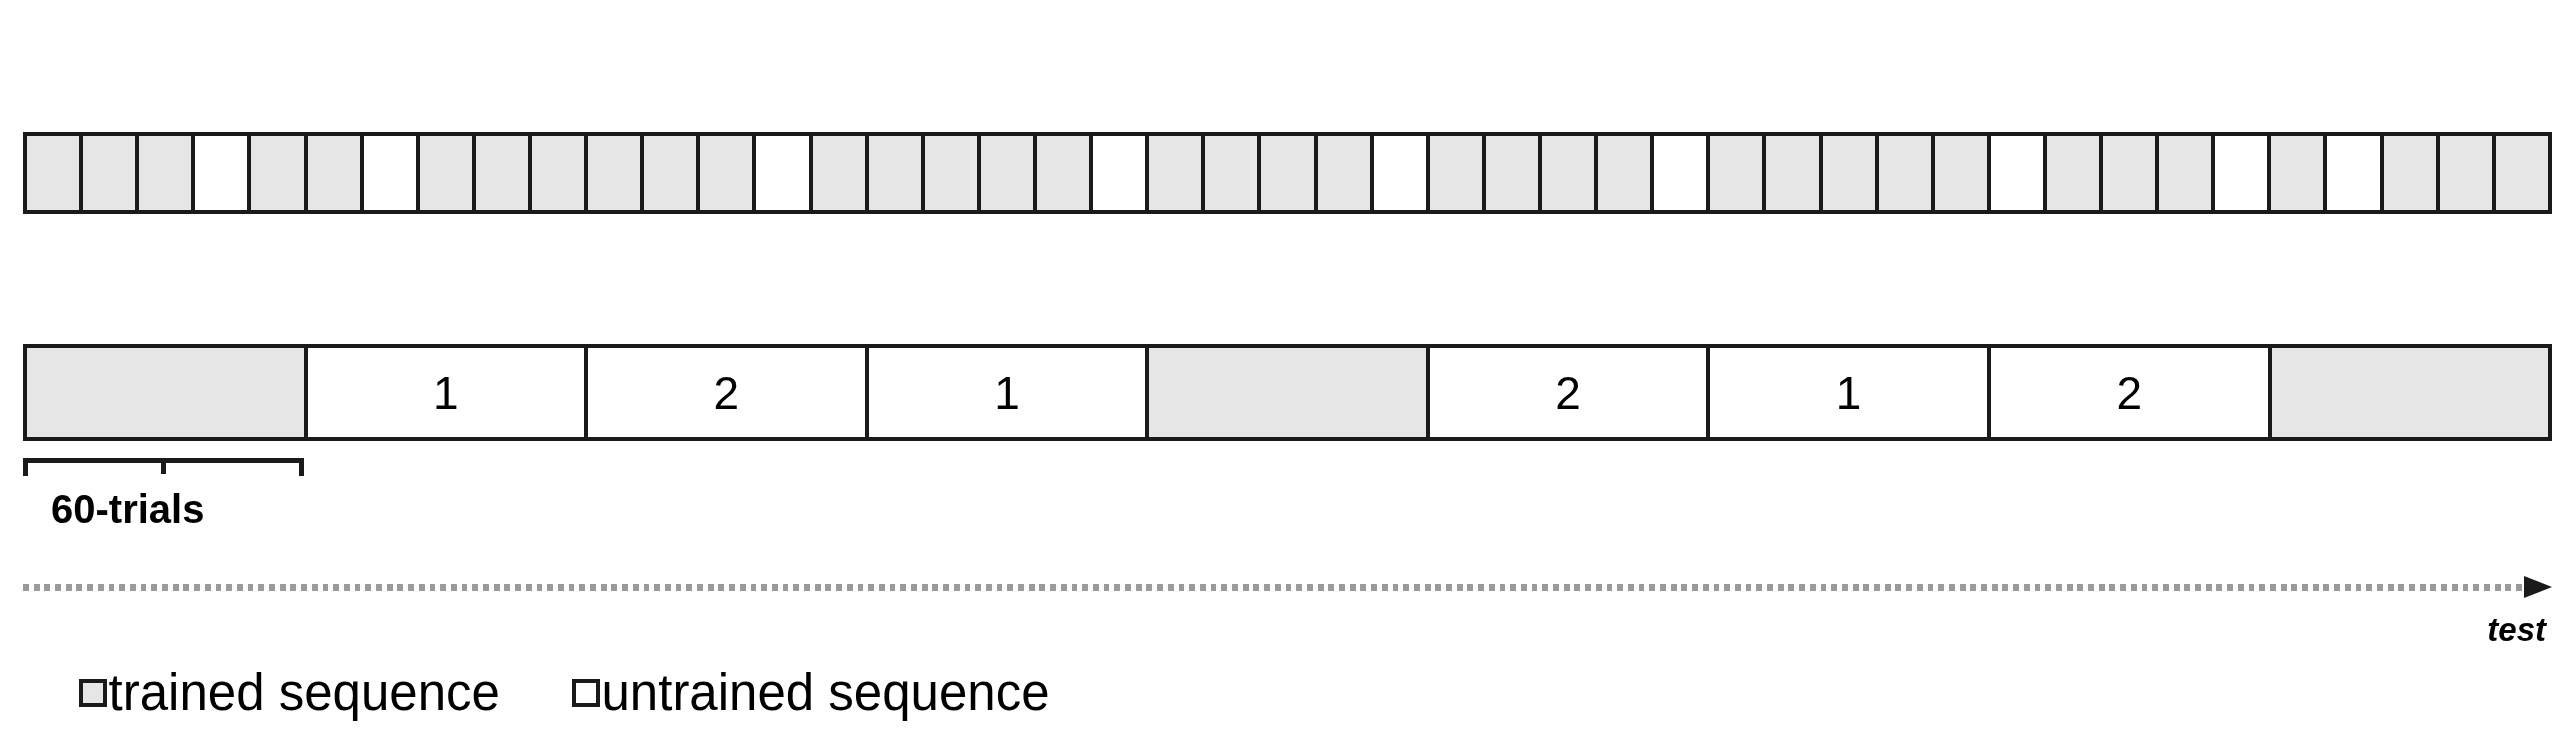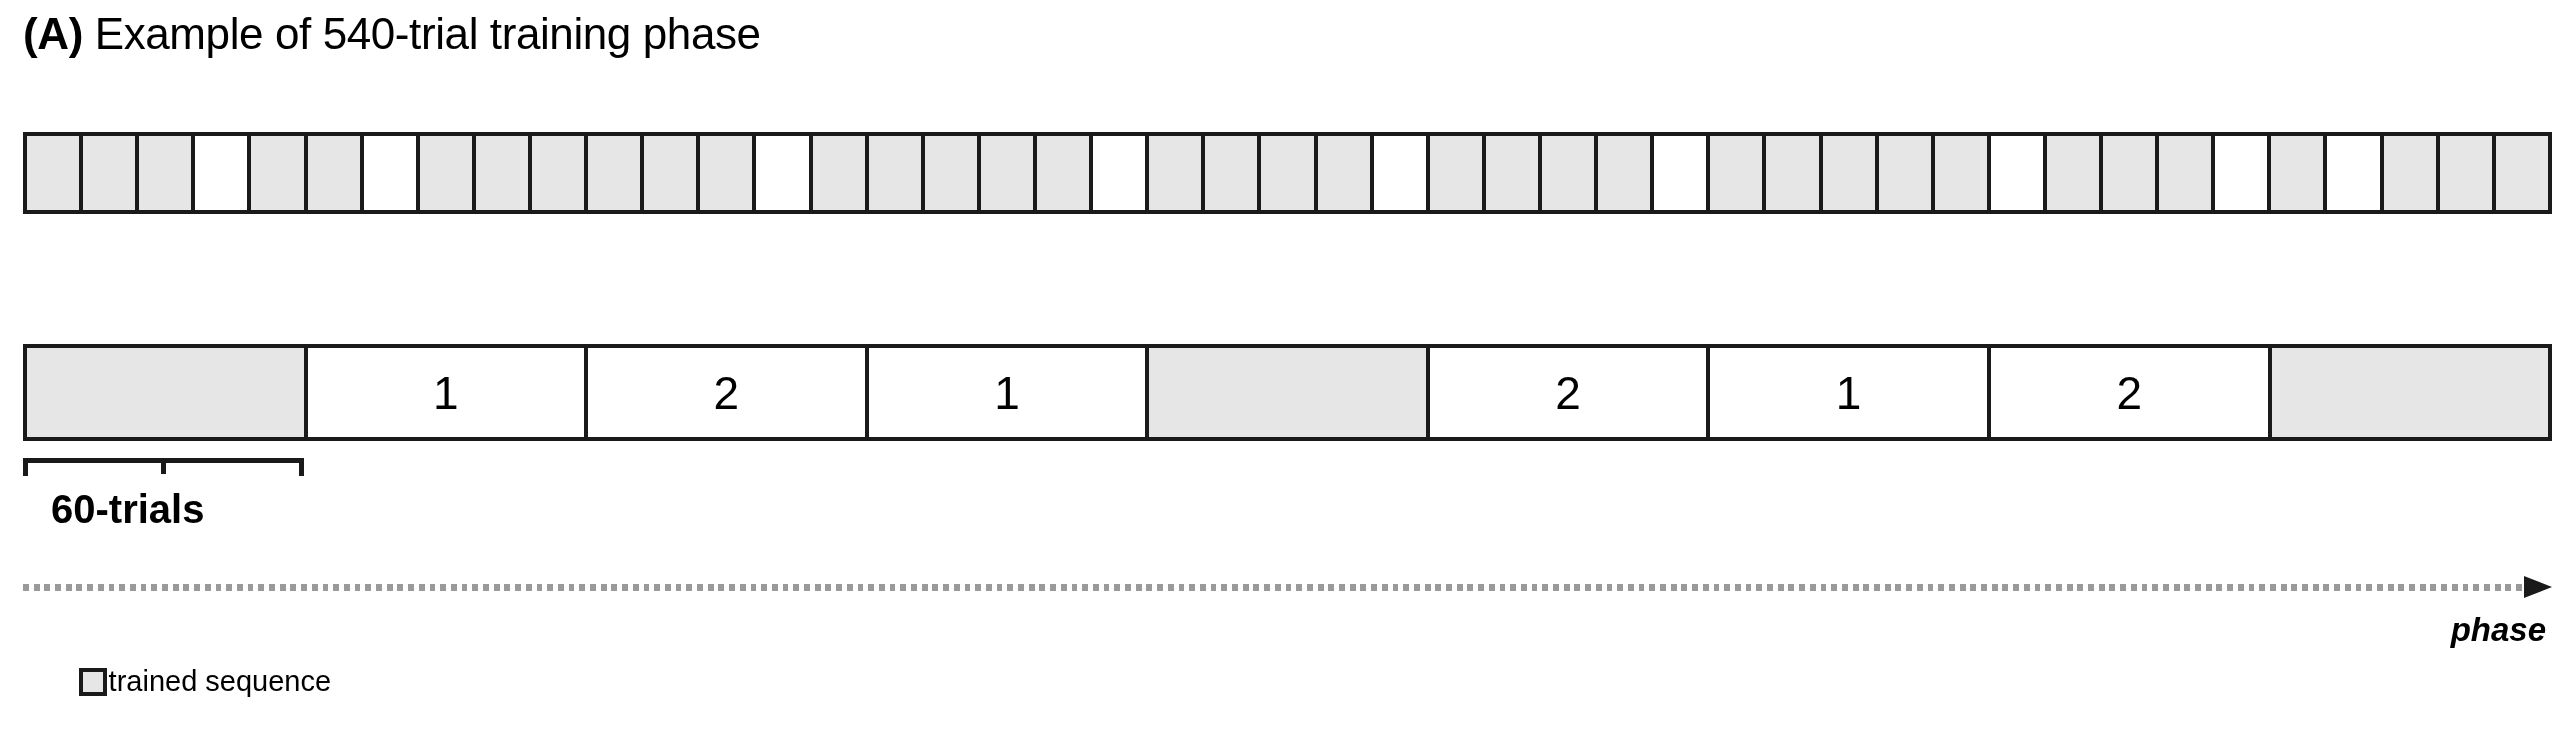--- a/index.html
+++ b/index.html
@@ -174,43 +174,40 @@
     left: 51px;
     top: 667px;
     display: flex;
     align-items: center;
     gap: 44px;
   }
   #legend .item {
     display: flex;
     align-items: center;
     gap: 1.6px;
-    font-size: 29px;
+    font-size: 51px;
     line-height: 1;
     white-space: nowrap;
     padding-left: 28px;
   }
   #legend .swatch {
     width: 28px;
     height: 28px;
     border: 4.1px solid #1a1a1a;
     box-sizing: border-box;
     flex: none;
   }
   #legend .swatch.trained   { background: #e6e6e6; }
   #legend .swatch.untrained { background: #ffffff; }
 </style>
 </head>
 <body>
 
 <div class="figure">
 
-  <div class="panel-title" id="title-a">
-    <span class="tag">(A)</span><span class="txt"> Example of 540-trial training phase</span>
-  </div>
 
   <div id="training-bar">
       <div class="blk trained"></div>
       <div class="blk trained"></div>
       <div class="blk trained"></div>
       <div class="blk untrained"></div>
       <div class="blk trained"></div>
       <div class="blk trained"></div>
       <div class="blk untrained"></div>
       <div class="blk trained"></div>
@@ -289,23 +286,27 @@
     <div class="cap left"></div>
     <div class="cap right"></div>
     <div class="tick"></div>
   </div>
   <div id="trials-label">60-trials</div>
 
   <div id="time-axis">
     <div class="dotline"></div>
     <div class="arrowhead"></div>
   </div>
-  <div id="time-label">phase</div>
+  <div id="time-label">test</div>
 
   <div id="legend">
       <div class="item">
         <span class="swatch trained" style="background: rgb(230, 230, 230);"></span>
         <span>trained sequence</span>
       </div>
+      <div class="item">
+        <span class="swatch untrained" style="background: rgb(255, 255, 255);"></span>
+        <span>untrained sequence</span>
+      </div>
     </div>
 
 </div>
 
 
 </body></html>

